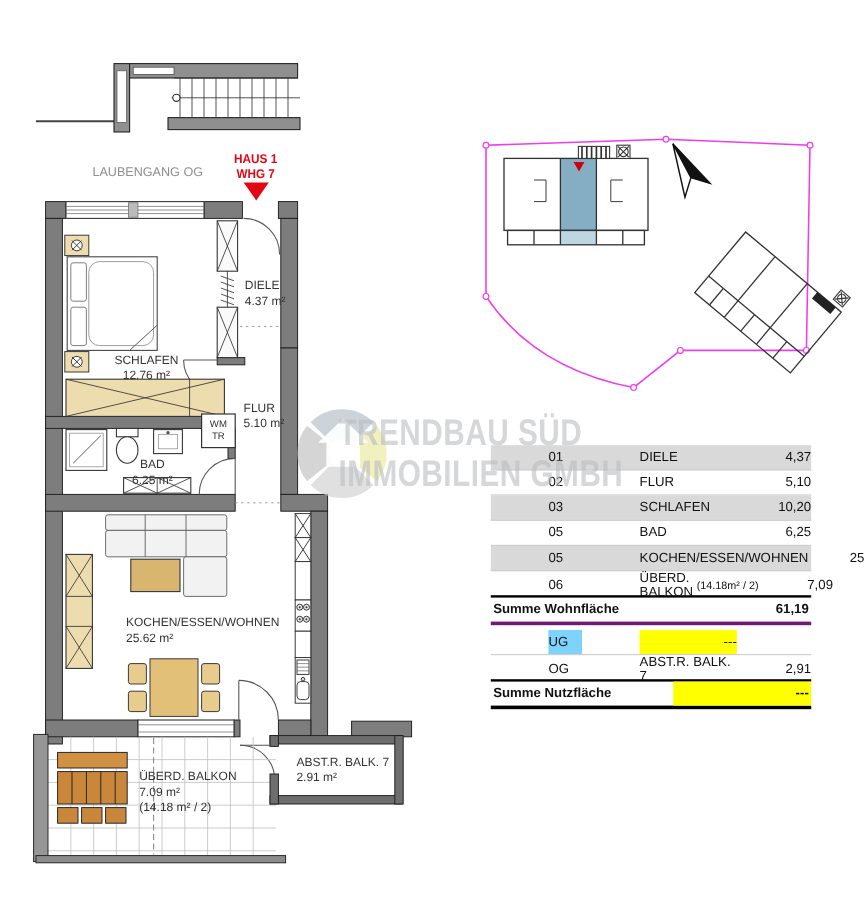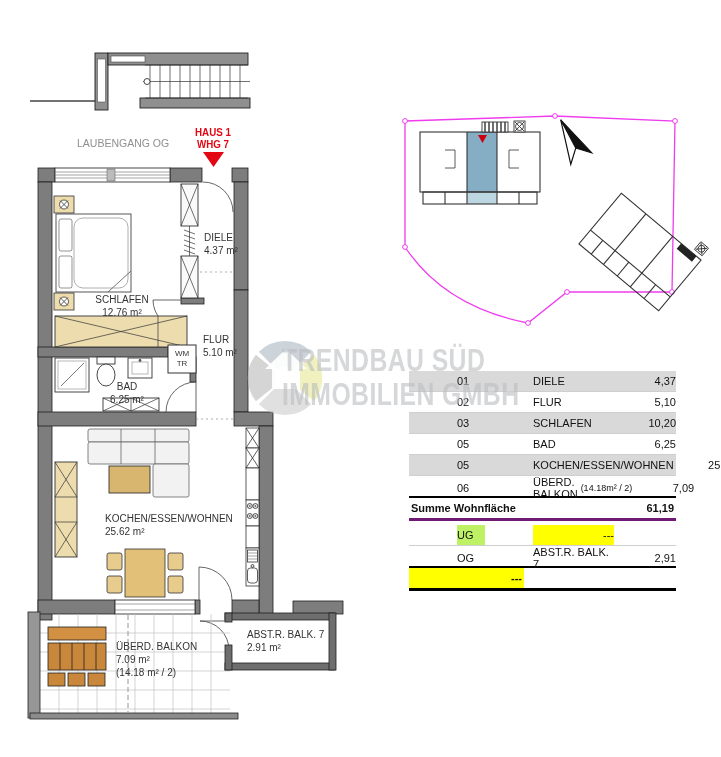--- a/index.html
+++ b/index.html
@@ -23,21 +23,21 @@
   .trow>div{display:flex;align-items:center;padding:0 0;margin-left:48px;}
   .trow .val{justify-content:flex-end;text-align:right;}
   .striped{background:#d9d9d9;}
   .note{font-size:9px;margin-left:3px;white-space:nowrap;}
   .t-sum{display:flex;justify-content:space-between;align-items:center;
          height:20px;border-top:2px solid #000;border-bottom:3px solid #701a75;
          font-weight:bold;padding:0 2px;}
   .t2{margin-top:4px;}
   .t2-header{text-align:right;font-weight:bold;padding:2px 2px 3px 2px;
              border-bottom:3px solid #000;}
-  .cell-gray{background:#bef264;}
+  .cell-gray{background:#7dd3fc;}
   .cell-yellow{background:#ffff00;}
   .t2-sum{display:flex;align-items:stretch;height:20px;border-top:2px solid #000;
           border-bottom:3px solid #000;font-weight:bold;}
   .t2-sum .lbl{flex:1;display:flex;align-items:center;padding-left:2px;}
   .t2-sum .ybox{width:113px;background:#ffff00;display:flex;align-items:center;
                 justify-content:flex-end;padding-right:2px;}
 
   
   #logo-svg{position:absolute;left:247px;top:340px;z-index:6;opacity:.85;
             pointer-events:none;}
@@ -449,20 +449,21 @@
     </div>
     <div class="trow" style="border-bottom:none;">
       <div>OG</div>
       <div>
             <span>ABST.R. BALK. 7</span>
           </div>
       <div class="val">2,91</div>
     </div>
 
     <div class="t2-sum">
+      <span class="lbl">Summe Nutzfläche</span>
       <span class="ybox">---</span>
     </div>
   </div>
 </div>
 
 <svg id="logo-svg" width="78" height="78" viewBox="0 0 78 78">
   <g fill="none" stroke-linecap="butt" stroke-width="26" opacity="0.8">
     <path d="M21,21 A24,24 0 0 1 55,21" stroke="#b5bfc8"></path>
     <path d="M57,23 A24,24 0 0 1 57,53" stroke="#e9eba0"></path>
     <path d="M55,55 A24,24 0 0 1 21,55" stroke="#d2d2d2"></path>

